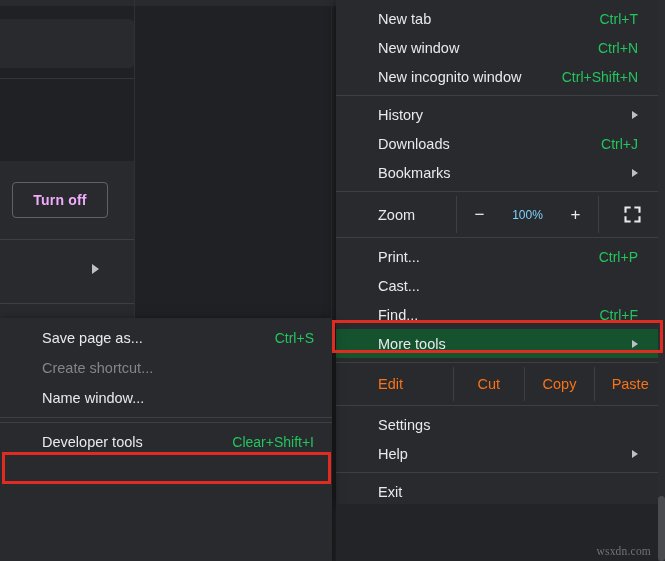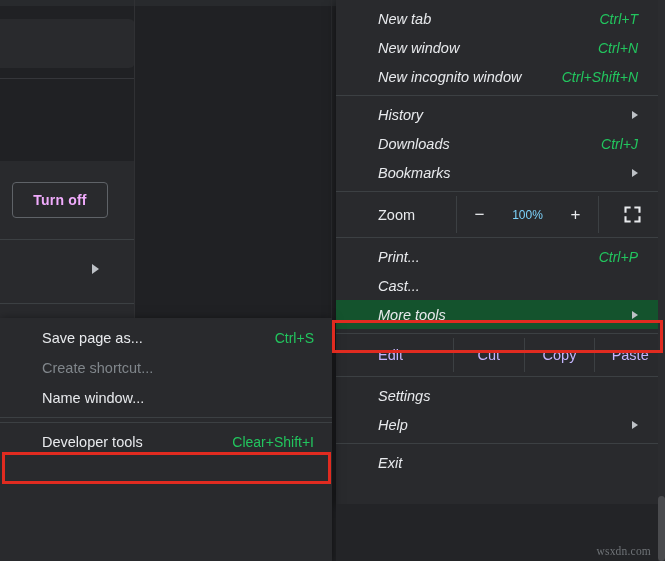--- a/index.html
+++ b/index.html
@@ -169,21 +169,20 @@
   
   #main-menu {
     left: 336px; top: 0px;
     width: 329px; height: 504px;
     padding-top: 4px;
     box-sizing: border-box;
   }
   #main-menu .menu-item {
     padding-left: 42px;
     padding-right: 27px;
-    font-style: italic;
   }
   #main-menu .menu-item.highlighted {
     background: #14532d;
   }
 
   
   .zoom-row {
     display: flex;
     align-items: stretch;
     height: 37px;
@@ -223,21 +222,21 @@
     align-items: center;
     justify-content: center;
     cursor: pointer;
   }
 
   
   .edit-row {
     display: flex;
     align-items: stretch;
     height: 34px;
-    color: #c4b5fd;
+    color: #f97316;
     font-size: 14.5px;
   }
   .edit-row .cell {
     display: flex;
     align-items: center;
     cursor: default;
   }
   .edit-row .cell.label-cell {
     width: 117px;
     padding-left: 42px;
@@ -387,20 +386,25 @@
     <div>
       <div class="menu-item">
         <span class="label">Print...</span>
         <span class="spacer"></span>
         <span class="accel">Ctrl+P</span>
       </div>
       <div class="menu-item">
         <span class="label">Cast...</span>
         <span class="spacer"></span>
       </div>
+      <div class="menu-item">
+        <span class="label">Find...</span>
+        <span class="spacer"></span>
+        <span class="accel">Ctrl+F</span>
+      </div>
       <div class="menu-item highlighted">
         <span class="label">More tools</span>
         <span class="spacer"></span>
         <span class="submenu-arrow"></span>
       </div>
     </div>
 
     <div class="divider"></div>
 
     <div class="edit-row">

